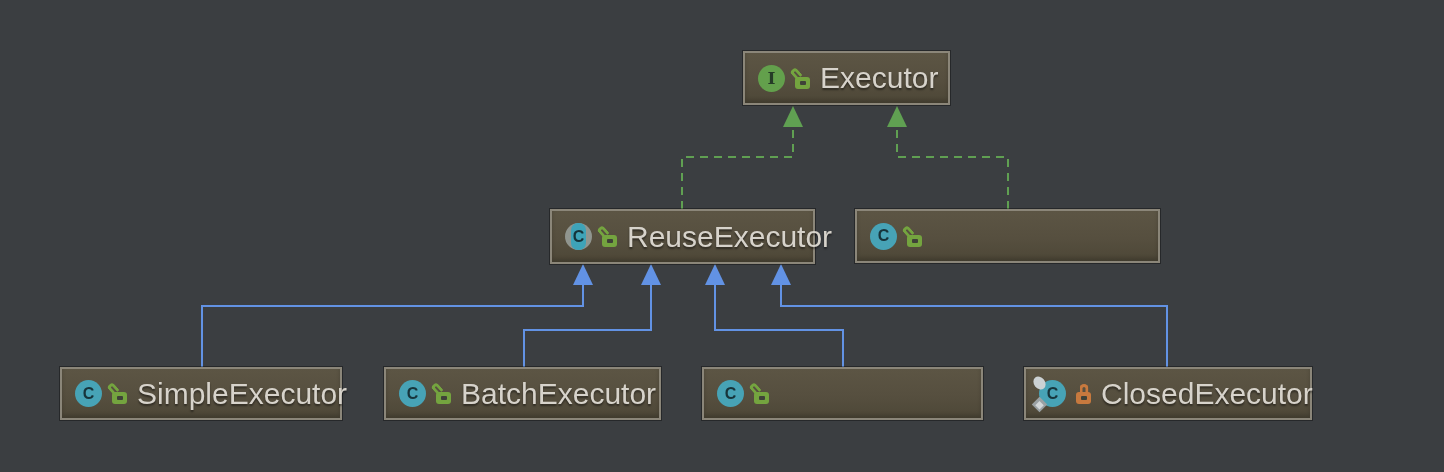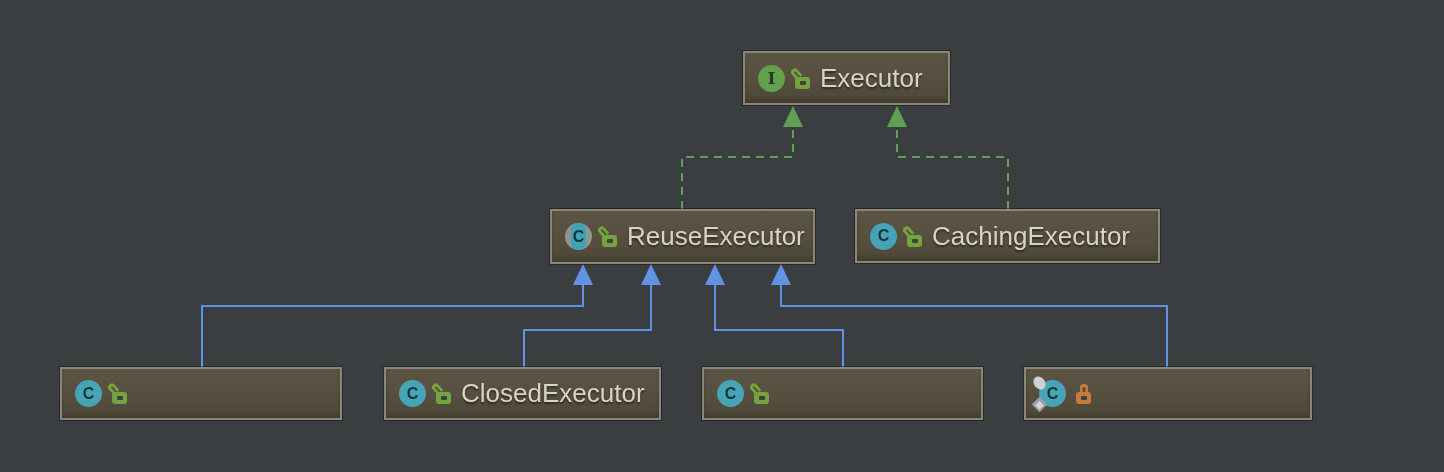--- a/index.html
+++ b/index.html
@@ -17,21 +17,21 @@
     display:flex;align-items:center;
     gap:9px;
     padding:0 12px 0 13px;
     background:linear-gradient(180deg,#5c5544 0%,#564f3f 55%,#4d4737 100%);
     border:2px solid #8b8679;
     box-shadow:0 0 0 1px rgba(0,0,0,.35), inset 0 -3px 4px rgba(0,0,0,.18);
     cursor:default;
   }
   .node .label{
     color:#d7d3cb;
-    font-size:26px;
+    font-size:30px;
     white-space:nowrap;
     text-shadow:0 2px 2px rgba(0,0,0,.45);
   }
   
   .icn{position:relative;width:27px;height:27px;flex:0 0 auto;}
   .icn .circle{
     position:absolute;inset:0;border-radius:50%;
     display:flex;align-items:center;justify-content:center;
     font-weight:bold;font-size:16px;font-family:"Liberation Sans",sans-serif;
   }
@@ -115,42 +115,42 @@
     </div>
     <div class="node" style="left: 855px; top: 209px; width: 305px; height: 54px;">
       <span class="icn kind-class">
         <span class="circle">C</span>
       </span>
       <span class="lock open">
         <span class="shackle"></span>
         <span class="body"></span>
         <span class="hole"></span>
       </span>
-      <span class="label">CachingExecutor</span>
     </div>
     <div class="node" style="left: 60px; top: 367px; width: 282px; height: 53px;">
       <span class="icn kind-class">
         <span class="circle">C</span>
       </span>
       <span class="lock open">
         <span class="shackle"></span>
         <span class="body"></span>
         <span class="hole"></span>
       </span>
+      <span class="label">SimpleExecutor</span>
     </div>
     <div class="node" style="left: 384px; top: 367px; width: 277px; height: 53px;">
       <span class="icn kind-class">
         <span class="circle">C</span>
       </span>
       <span class="lock open">
         <span class="shackle"></span>
         <span class="body"></span>
         <span class="hole"></span>
       </span>
-      <span class="label">ClosedExecutor</span>
+      <span class="label">BatchExecutor</span>
     </div>
     <div class="node" style="left: 702px; top: 367px; width: 281px; height: 53px;">
       <span class="icn kind-class">
         <span class="circle">C</span>
       </span>
       <span class="lock open">
         <span class="shackle"></span>
         <span class="body"></span>
         <span class="hole"></span>
       </span>
@@ -161,14 +161,15 @@
         <span class="ov-ellipse"></span>
         <span class="ov-diamond">
           <i></i>
         </span>
       </span>
       <span class="lock closed">
         <span class="shackle"></span>
         <span class="body"></span>
         <span class="hole"></span>
       </span>
+      <span class="label">ClosedExecutor</span>
     </div>
   </div>
 
 </body></html>

